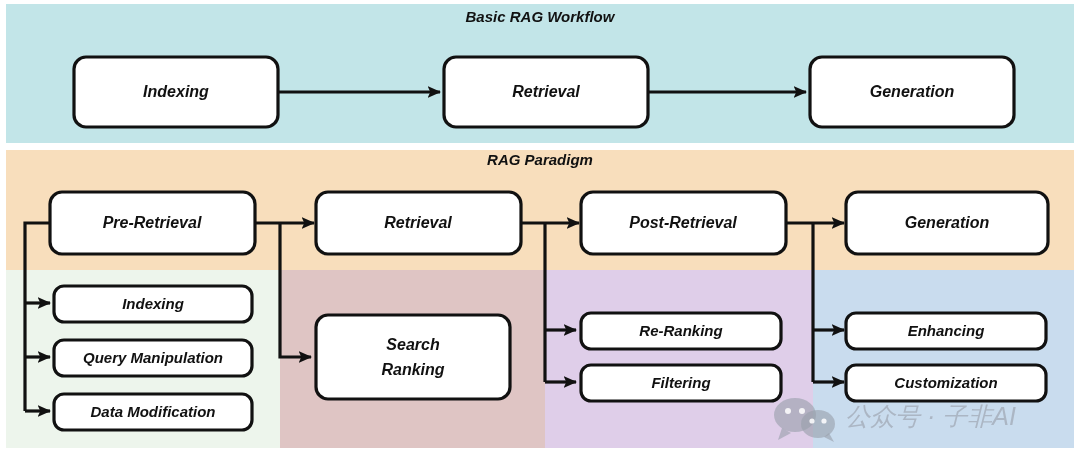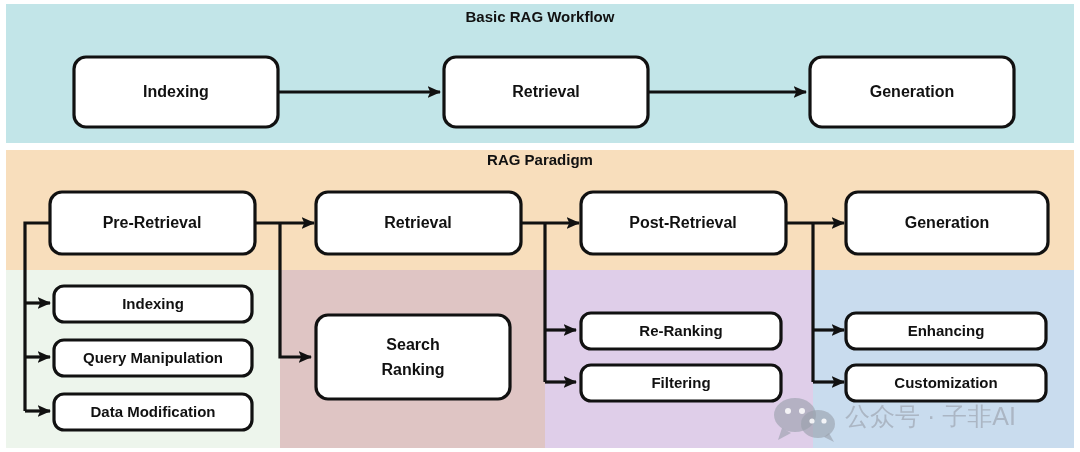--- a/index.html
+++ b/index.html
@@ -10,20 +10,21 @@
   body {
     font-family: "Liberation Sans", sans-serif;
     width: 1080px;
     height: 452px;
     overflow: hidden;
   }
   #diagram-root {
     position: relative;
     width: 1044px;
     height: 452px;
+    font-style: italic;
   }
   svg#diagram-svg {
     position: absolute;
     top: 0;
     left: 0;
     display: block;
   }
   .band-title {
     font-family: "Liberation Sans", sans-serif;
     font-weight: bold;

